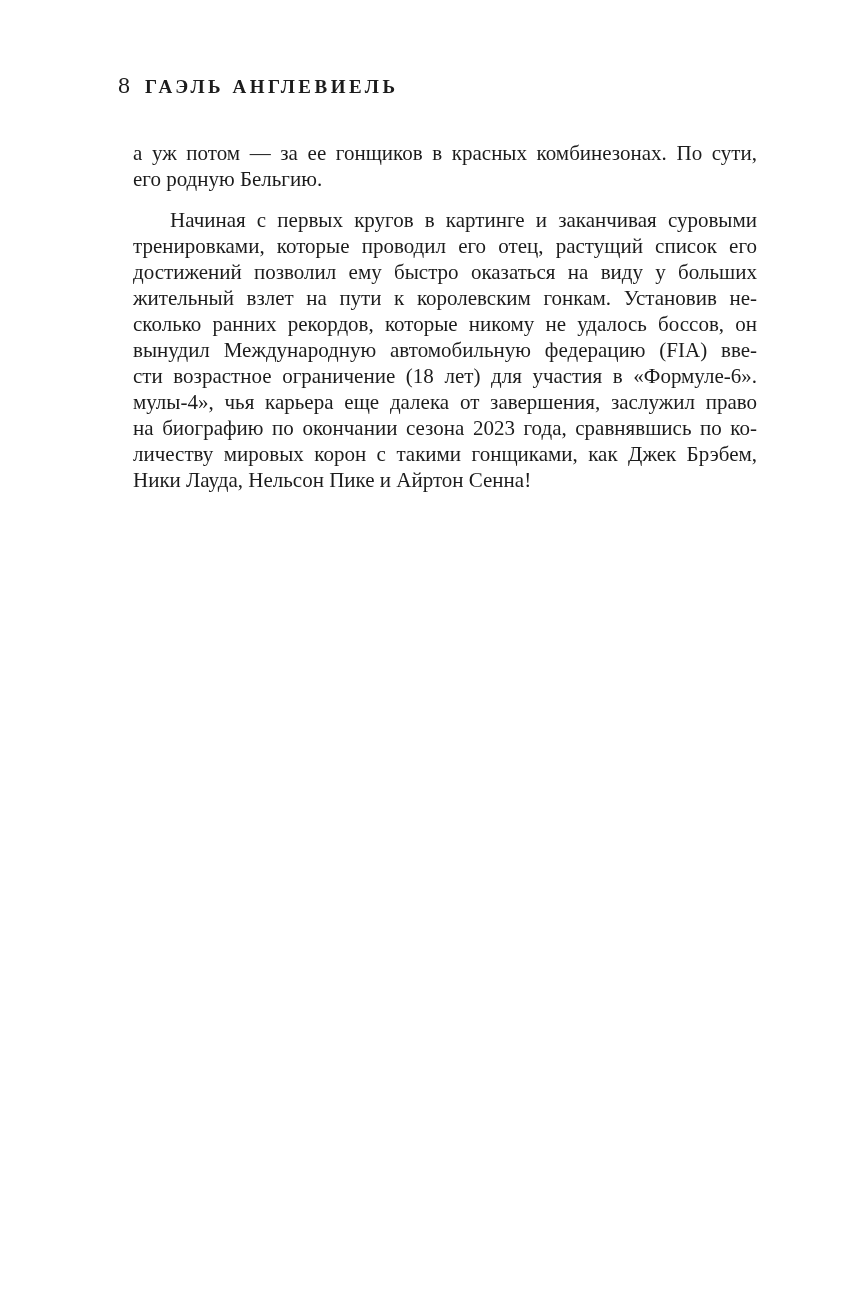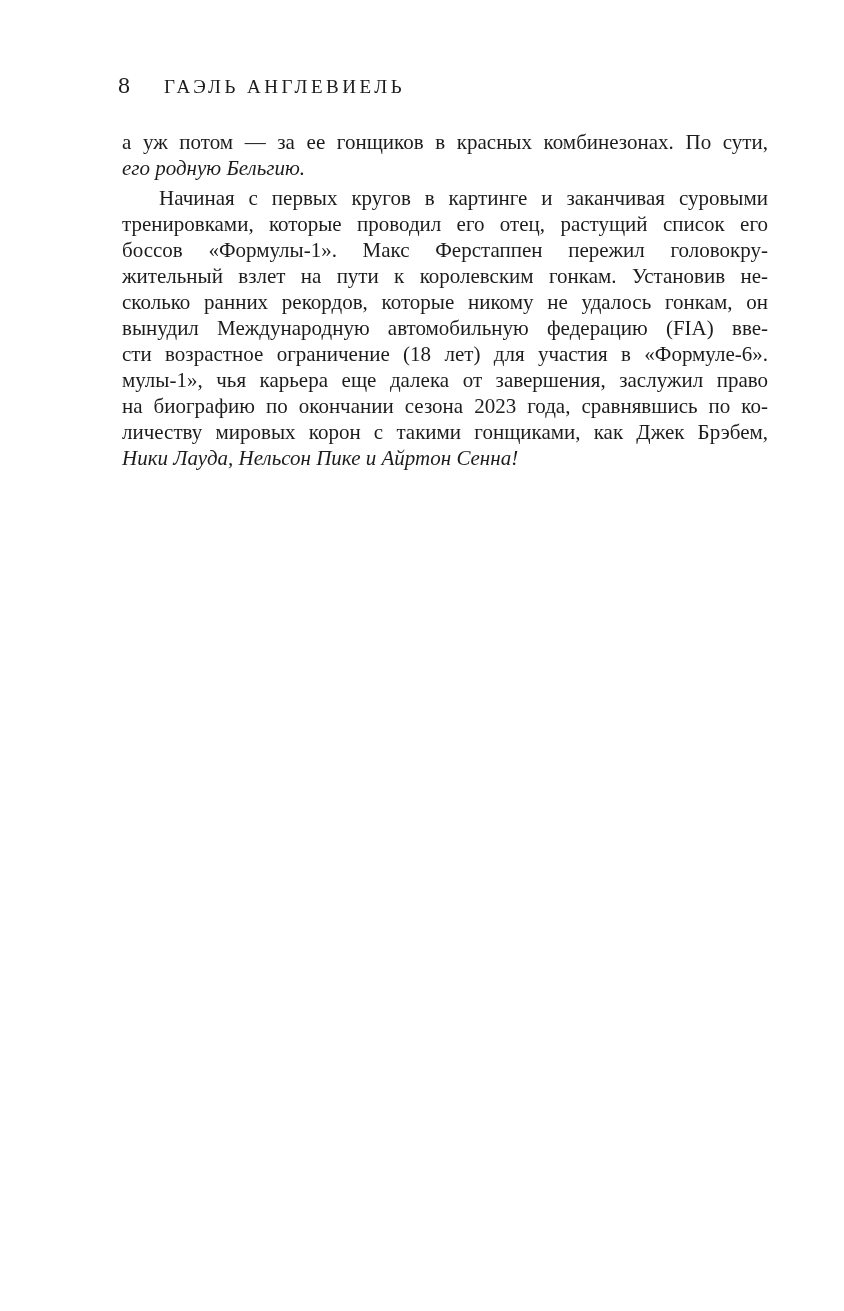--- a/index.html
+++ b/index.html
@@ -24,47 +24,47 @@
     display: flex;
     align-items: baseline;
     white-space: nowrap;
   }
   .page-number {
     font-size: 24px;
     line-height: 26px;
     letter-spacing: 0;
   }
   .running-title {
-    margin-left: 34px;
+    margin-left: 15px;
     font-size: 19px;
     line-height: 26px;
     letter-spacing: 3.5px;
     text-transform: uppercase;
+    font-weight: bold;
   }
   .text-block {
     position: absolute;
     left: 118px;
     top: 125px;
     width: 654px;
     font-size: 21px;
     line-height: 26px;
   }
   .para {
-    margin: 4px;
+    margin: 15px;
     padding: 0;
   }
   .line {
     text-align: justify;
     text-align-last: justify;
     height: 26px;
     overflow: visible;
   }
   .line.para-end {
     text-align-last: left;
-    font-style: italic;
   }
   .line.indent {
     text-indent: 37px;
   }
 </style>
 </head>
 <body>
 
 <div class="page">
 
@@ -76,26 +76,26 @@
   <main class="text-block">
 
     <div class="para">
       <div class="line">а уж потом — за ее гонщиков в красных комбинезонах. По сути,</div>
       <div class="line para-end">его родную Бельгию.</div>
     </div>
 
     <div class="para">
       <div class="line indent">Начиная с первых кругов в картинге и заканчивая суровыми</div>
       <div class="line">тренировками, которые проводил его отец, растущий список его</div>
-      <div class="line">боссов «Формулы-1». Макс Ферстаппен пережил головокру-</div>
+      <div class="line">достижений позволил ему быстро оказаться на виду у больших</div>
       <div class="line">жительный взлет на пути к королевским гонкам. Установив не-</div>
-      <div class="line">сколько ранних рекордов, которые никому не удалось гонкам, он</div>
+      <div class="line">сколько ранних рекордов, которые никому не удалось боссов, он</div>
       <div class="line">вынудил Международную автомобильную федерацию (FIA) вве-</div>
       <div class="line">сти возрастное ограничение (18 лет) для участия в «Формуле-6».</div>
-      <div class="line">мулы-1», чья карьера еще далека от завершения, заслужил право</div>
+      <div class="line">мулы-4», чья карьера еще далека от завершения, заслужил право</div>
       <div class="line">на биографию по окончании сезона 2023 года, сравнявшись по ко-</div>
       <div class="line">личеству мировых корон с такими гонщиками, как Джек Брэбем,</div>
       <div class="line para-end">Ники Лауда, Нельсон Пике и Айртон Сенна!</div>
     </div>
 
   </main>
 
 </div>
 
 </body></html>

